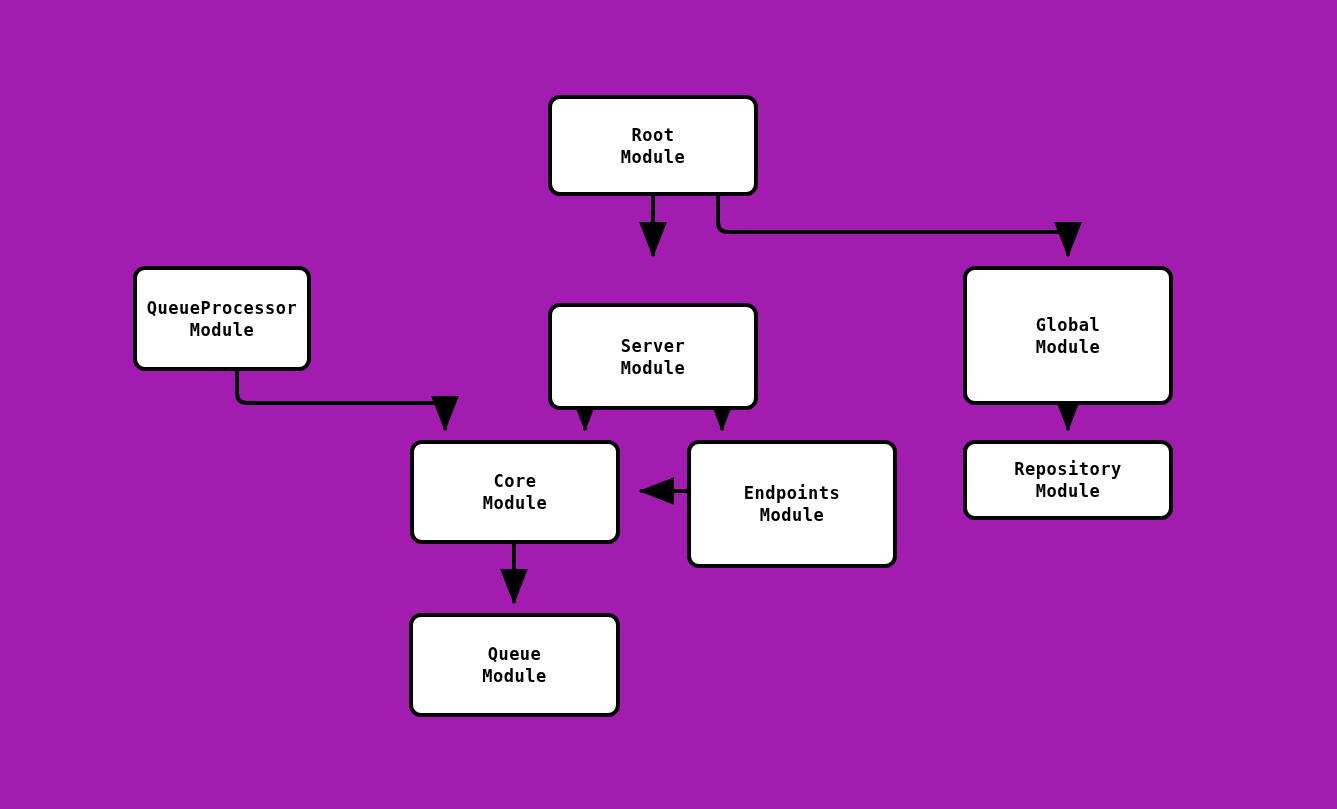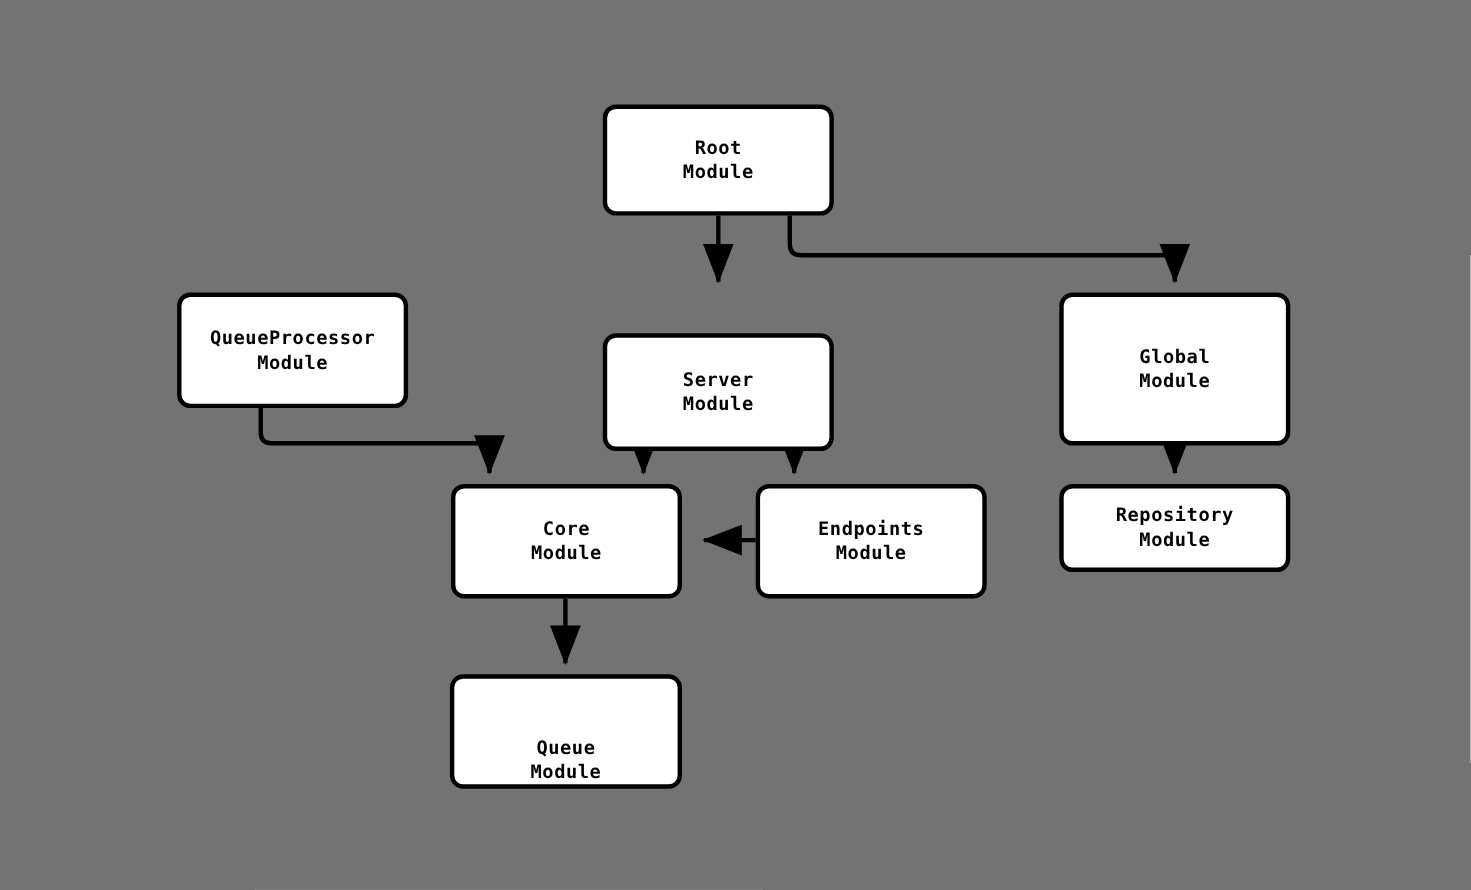--- a/index.html
+++ b/index.html
@@ -4,21 +4,21 @@
 <style>
   html, body {
     margin: 0;
     padding: 0;
     background: #ffffff;
   }
   #canvas {
     position: relative;
     width: 1337px;
     height: 809px;
-    background: #737373;
+    background: #a21caf;
     overflow: hidden;
     font-family: "DejaVu Sans Mono", "Liberation Mono", monospace;
   }
   #edge-layer {
     position: absolute;
     left: 0;
     top: 0;
     width: 1337px;
     height: 809px;
   }
@@ -65,43 +65,43 @@
         <path d="M 687 491 L 640 491" marker-end="url(#arrowhead)"></path>
         <path d="M 514 544 L 514 603" marker-end="url(#arrowhead)"></path>
       </g>
   </svg>
 
   <div id="nodes-group">
       <div class="node" style="left: 548px; top: 95px; width: 210px; height: 101px; border-color: rgb(0, 0, 0); background: rgb(255, 255, 255); border-width: 4px; border-radius: 12px;">
         <div class="node-line">Root</div>
         <div class="node-line">Module</div>
       </div>
-      <div class="node" style="left: 133px; top: 266px; width: 210px; height: 105px; border-color: rgb(0, 0, 0); background: rgb(255, 255, 255); border-width: 4px; border-radius: 12px; margin-left: 28px;">
+      <div class="node" style="left: 133px; top: 266px; width: 178px; height: 105px; border-color: rgb(0, 0, 0); background: rgb(255, 255, 255); border-width: 4px; border-radius: 12px;">
         <div class="node-line">QueueProcessor</div>
         <div class="node-line">Module</div>
       </div>
       <div class="node" style="left: 548px; top: 266px; width: 210px; height: 107px; border-color: rgb(0, 0, 0); background: rgb(255, 255, 255); border-width: 4px; border-radius: 12px; margin-top: 37px;">
         <div class="node-line">Server</div>
         <div class="node-line">Module</div>
       </div>
       <div class="node" style="left: 963px; top: 266px; width: 210px; height: 139px; border-color: rgb(0, 0, 0); background: rgb(255, 255, 255); border-width: 4px; border-radius: 12px;">
         <div class="node-line">Global</div>
         <div class="node-line">Module</div>
       </div>
       <div class="node" style="left: 410px; top: 440px; width: 210px; height: 104px; border-color: rgb(0, 0, 0); background: rgb(255, 255, 255); border-width: 4px; border-radius: 12px;">
         <div class="node-line">Core</div>
         <div class="node-line">Module</div>
       </div>
-      <div class="node" style="left: 687px; top: 440px; width: 210px; height: 104px; border-color: rgb(0, 0, 0); background: rgb(255, 255, 255); border-width: 4px; border-radius: 12px;">
+      <div class="node" style="left: 687px; top: 440px; width: 210px; height: 128px; border-color: rgb(0, 0, 0); background: rgb(255, 255, 255); border-width: 4px; border-radius: 12px;">
         <div class="node-line">Endpoints</div>
         <div class="node-line">Module</div>
       </div>
       <div class="node" style="left: 963px; top: 440px; width: 210px; height: 80px; border-color: rgb(0, 0, 0); background: rgb(255, 255, 255); border-width: 4px; border-radius: 12px;">
         <div class="node-line">Repository</div>
         <div class="node-line">Module</div>
       </div>
-      <div class="node" style="left: 409px; top: 613px; width: 211px; height: 104px; border-color: rgb(0, 0, 0); background: rgb(255, 255, 255); border-width: 4px; border-radius: 12px; justify-content: flex-end;">
+      <div class="node" style="left: 409px; top: 613px; width: 211px; height: 104px; border-color: rgb(0, 0, 0); background: rgb(255, 255, 255); border-width: 4px; border-radius: 12px;">
         <div class="node-line">Queue</div>
         <div class="node-line">Module</div>
       </div>
     </div>
 
 </div>
 
 </body></html>

